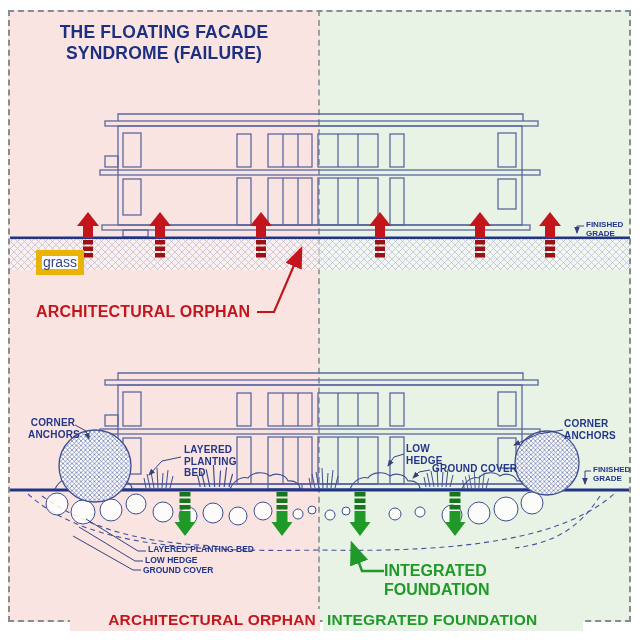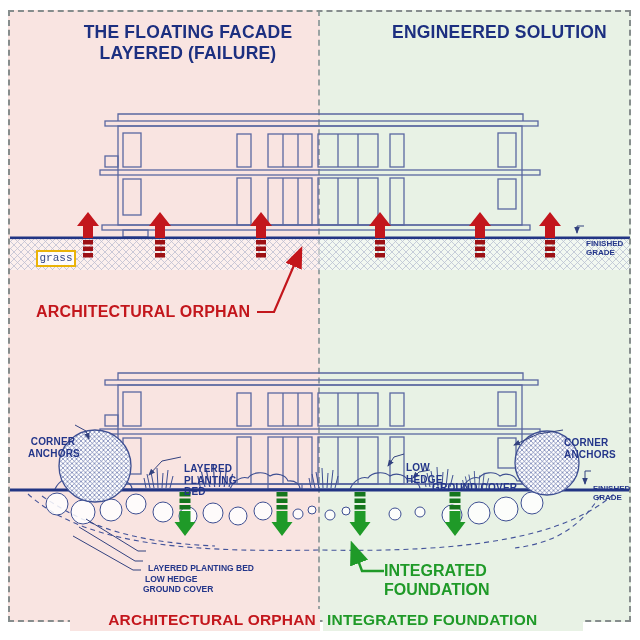--- a/index.html
+++ b/index.html
@@ -6,30 +6,30 @@
   #stage{position:relative;width:640px;height:640px;background:#fff;overflow:hidden;
          font-family:"Liberation Sans",sans-serif;}
   .panel{position:absolute;top:10px;height:612px;}
   #panel-left{left:8px;width:312px;background:#f9e4e1;}
   #panel-right{left:320px;width:311px;background:#e8f2e5;}
   #outer-border{position:absolute;left:8px;top:10px;width:619px;height:608px;
                 border:2px dashed #868d8d;z-index:5;pointer-events:none;}
   #divider{position:absolute;left:318px;top:10px;height:612px;width:0;
            border-left:2px dashed #9aa3a3;z-index:2;}
   #drawing{position:absolute;left:0;top:0;z-index:3;}
-  .label{position:absolute;z-index:6;color:#24368a;font-weight:700;line-height:1.15;margin-top:19px;}
+  .label{position:absolute;z-index:6;color:#24368a;font-weight:700;line-height:1.15;}
   .panel-title{position:absolute;top:22px;z-index:6;text-align:center;color:#1c2f80;
-               font-size:17.5px;font-weight:700;line-height:21px;letter-spacing:.2px;padding-left:24px;}
+               font-size:17.5px;font-weight:700;line-height:21px;letter-spacing:.2px;}
   #title-left{left:8px;width:312px;}
   #title-right{left:320px;width:311px;}
   .small-label{font-size:10px;letter-spacing:.2px;}
   .tiny-label{font-size:8px;}
   #grass-label{left:36px;top:250px;width:36px;height:13px;background:rgba(255,255,255,.85);
-               border:2px solid #eab308;color:#374a86;font-size:11px;font-weight:400;
-               text-align:center;line-height:13px;z-index:6;position:absolute;font-family:Liberation Mono, monospace;}
+               border:6px solid #eab308;color:#374a86;font-size:14px;font-weight:400;
+               text-align:center;line-height:13px;z-index:6;position:absolute;}
   #callout-orphan{left:36px;top:303px;font-size:16px;color:#c3161c;letter-spacing:.2px;
                   position:absolute;z-index:6;font-weight:700;}
   #fg-top{left:586px;top:220px;width:46px;text-align:left;}
   #fg-bottom{left:593px;top:465px;width:44px;text-align:left;}
   #corner-anchors-left{left:28px;top:417px;width:50px;text-align:center;}
   #corner-anchors-right{left:564px;top:418px;width:52px;text-align:left;}
   #layered-upper{left:184px;top:444px;width:62px;}
   #lowhedge-upper{left:406px;top:443px;width:36px;}
   #groundcover-upper{left:432px;top:463px;white-space:nowrap;}
   .list-label{white-space:nowrap;font-size:8.5px;}
@@ -209,24 +209,24 @@
         <polyline points="143,561 135,561 79,527"></polyline>
         <polyline points="141,570 133,570 73,536"></polyline>
       </g>
     </g>
   </svg>
 
   <div id="outer-border"></div>
 
   <div id="title-left" class="panel-title">
     <span>THE FLOATING FACADE</span><br>
-    <span>LAYERED (FAILURE)</span>
+    <span>SYNDROME (FAILURE)</span>
   </div>
   <div id="title-right" class="panel-title">
-    <span>ENGINEERED SOLUTION</span><br>
+    <br>
   </div>
 
   <div id="grass-label">grass</div>
   <div id="fg-top" class="label tiny-label">FINISHED GRADE</div>
   <div id="callout-orphan">ARCHITECTURAL ORPHAN</div>
 
   <div id="corner-anchors-left" class="label small-label">CORNER ANCHORS</div>
   <div id="corner-anchors-right" class="label small-label">CORNER ANCHORS</div>
   <div id="layered-upper" class="label small-label">LAYERED PLANTING BED</div>
   <div id="lowhedge-upper" class="label small-label">LOW HEDGE</div>

